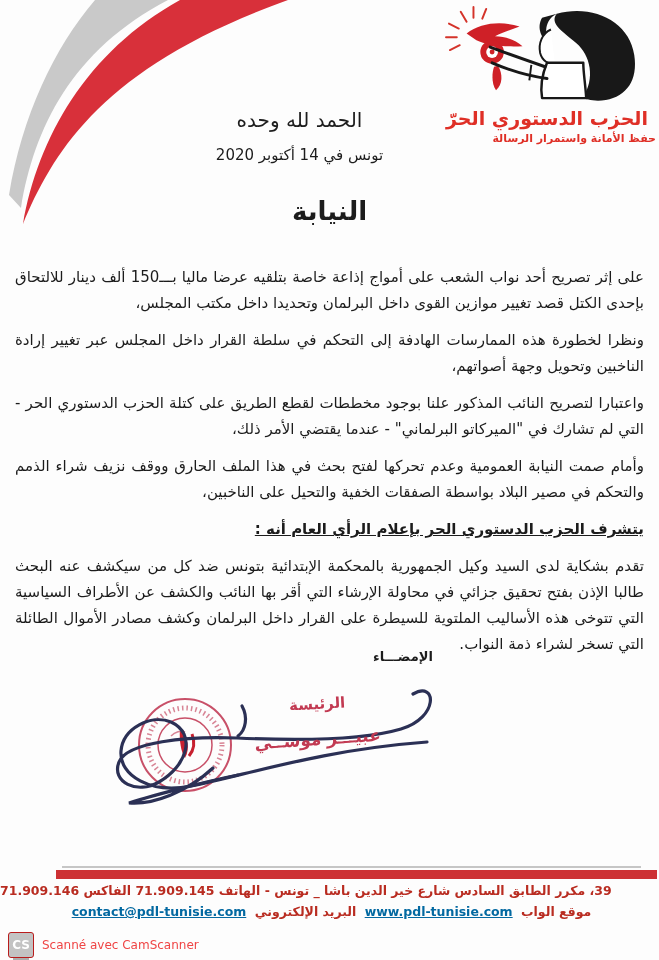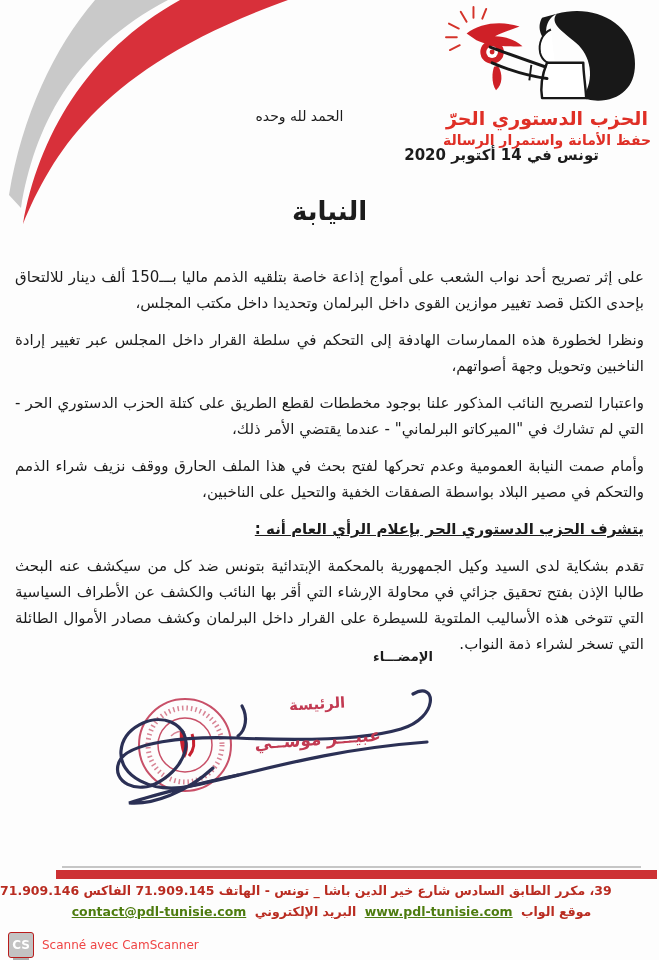--- a/index.html
+++ b/index.html
@@ -7,44 +7,44 @@
     position:relative;width:659px;height:960px;margin:0 auto;
     background:#fdfdfd;overflow:hidden;
     font-family:"DejaVu Sans",sans-serif;color:#1c1c1c;
   }
   .abs{position:absolute;}
   .ar{direction:rtl;unicode-bidi:plaintext;}
   
   .swoosh{left:0;top:0;}
   .logo-box{left:438px;top:4px;width:218px;text-align:center;}
   .logo-title{color:#df2f26;font-weight:bold;font-size:19px;letter-spacing:0;line-height:1.1;}
-  .logo-tagline{color:#df2f26;font-weight:bold;font-size:14px;margin-top:3px;}
-  .basmala{left:0;right:60px;top:108px;text-align:center;font-size:14px;}
-  .dateline{left:0;right:60px;top:146px;text-align:right;font-size:15px;font-weight:bold;}
+  .logo-tagline{color:#df2f26;font-weight:bold;font-size:11px;margin-top:3px;text-align:right;}
+  .basmala{left:0;right:60px;top:108px;text-align:center;font-size:20px;}
+  .dateline{left:0;right:60px;top:146px;text-align:center;font-size:15px;}
   .doc-title{left:0;right:0;top:196px;text-align:center;font-size:26px;font-weight:bold;}
   
   .body-text{left:15px;right:15px;top:264px;direction:rtl;text-align:justify;
     font-size:15px;line-height:26px;}
   .body-text p{margin:0 0 11px 0;}
   .announce-head{font-weight:bold;text-decoration:underline;text-align:right;margin:4px 0 12px 0;}
   
   .sig-label{left:373px;top:649px;font-size:13px;font-weight:bold;direction:rtl;}
   .sig-art{left:95px;top:672px;}
   .stamp-text1{left:289px;top:695px;color:#c23a52;font-size:15px;font-weight:bold;
     transform:rotate(-3deg);direction:rtl;}
   .stamp-text2{left:255px;top:729px;color:#c23a52;font-size:17px;font-weight:bold;
     letter-spacing:2px;transform:rotate(-4deg) skewX(-8deg);direction:rtl;}
   
   .rule-gray{left:62px;right:18px;top:866px;height:2px;background:#c6c6c6;}
   .rule-red{left:56px;right:2px;top:870px;height:9px;background:#cd3134;}
   .footer-line1{left:0;right:0;top:883px;text-align:left;color:#b92c21;
     font-weight:bold;font-size:12.5px;direction:rtl;}
   .footer-line2{left:0;right:0;top:904px;text-align:center;color:#b92c21;
     font-weight:bold;font-size:12.5px;direction:rtl;}
-  .footer-line2 .lnk{color:#4d7c0f;text-decoration:underline;font-weight:bold;
+  .footer-line2 .lnk{color:#0369a1;text-decoration:underline;font-weight:bold;
     direction:ltr;unicode-bidi:embed;margin:0 4px;}
   
   .cs-row{left:8px;top:932px;display:flex;align-items:center;gap:8px;}
   .cs-badge{width:24px;height:24px;background:#c3c3c3;border:1px solid #b91c1c;
     border-radius:3px;color:#fff;font-weight:bold;font-size:12px;
     display:flex;align-items:center;justify-content:center;position:relative;}
   .cs-badge::after{content:"";position:absolute;left:4px;right:4px;bottom:-4px;height:3px;background:#adadad;}
   .cs-label{color:#ef4444;font-size:12px;}
 </style>
 </head>
@@ -90,21 +90,21 @@
     </svg>
     <div class="logo-title ar">الحزب الدستوري الحرّ</div>
     <div class="logo-tagline ar">حفظ الأمانة واستمرار الرسالة</div>
   </div>
 
   <div class="abs basmala ar">الحمد لله وحده</div>
   <div class="abs dateline ar">تونس في 14 أكتوبر 2020</div>
   <div class="abs doc-title ar">النيابة</div>
 
   <div class="abs body-text">
-    <p>على إثر تصريح أحد نواب الشعب على أمواج إذاعة خاصة بتلقيه الذمم ماليا بـــ150 ألف دينار للالتحاق بإحدى الكتل قصد تغيير موازين القوى داخل البرلمان وتحديدا داخل مكتب المجلس،</p>
+    <p>على إثر تصريح أحد نواب الشعب على أمواج إذاعة خاصة بتلقيه عرضا ماليا بـــ150 ألف دينار للالتحاق بإحدى الكتل قصد تغيير موازين القوى داخل البرلمان وتحديدا داخل مكتب المجلس،</p>
     <p>ونظرا لخطورة هذه الممارسات الهادفة إلى التحكم في سلطة القرار داخل المجلس عبر تغيير إرادة الناخبين وتحويل وجهة أصواتهم،</p>
     <p>واعتبارا لتصريح النائب المذكور علنا بوجود مخططات لقطع الطريق على كتلة الحزب الدستوري الحر - التي لم تشارك في "الميركاتو البرلماني" - عندما يقتضي الأمر ذلك،</p>
     <p>وأمام صمت النيابة العمومية وعدم تحركها لفتح بحث في هذا الملف الحارق ووقف نزيف شراء الذمم والتحكم في مصير البلاد بواسطة الصفقات الخفية والتحيل على الناخبين،</p>
     <p class="announce-head">يتشرف الحزب الدستوري الحر بإعلام الرأي العام أنه :</p>
     <p>تقدم بشكاية لدى السيد وكيل الجمهورية بالمحكمة الإبتدائية بتونس ضد كل من سيكشف عنه البحث طالبا الإذن بفتح تحقيق جزائي في محاولة الإرشاء التي أقر بها النائب والكشف عن الأطراف السياسية التي تتوخى هذه الأساليب الملتوية للسيطرة على القرار داخل البرلمان وكشف مصادر الأموال الطائلة التي تسخر لشراء ذمة النواب.</p>
   </div>
 
   <div class="abs sig-label">الإمضـــاء</div>
 
   <svg class="abs sig-art" width="360" height="165" viewBox="0 0 360 165">

